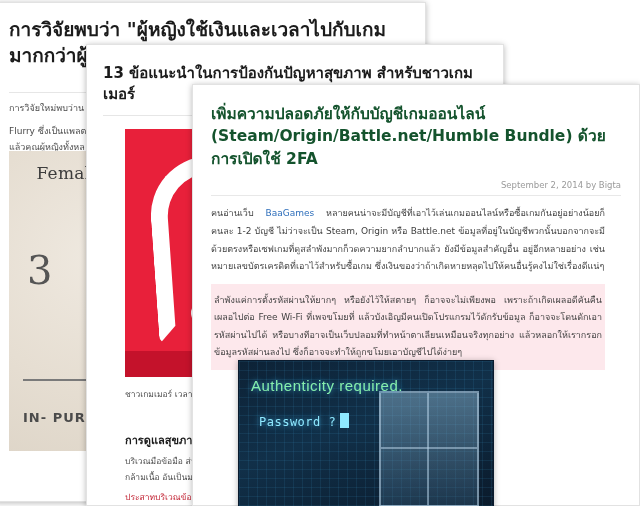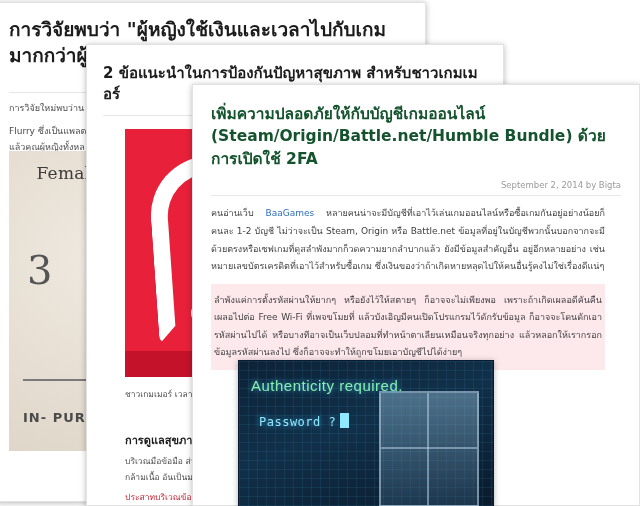--- a/index.html
+++ b/index.html
@@ -324,21 +324,21 @@
       <div class="c1-hero-caption">Female Gamers
 on Time, M</div>
       <div class="c1-hero-num">3</div>
       <div class="c1-hero-line"></div>
       <div class="c1-hero-foot">IN-
 PURC</div>
     </div>
   </div>
 
   <div class="card" id="card2">
-    <div class="c2-title">2 ข้อแนะนำในการป้องกันปัญหาสุขภาพ สำหรับชาวเกมเมอร์</div>
+    <div class="c2-title">13 ข้อแนะนำในการป้องกันปัญหาสุขภาพ สำหรับชาวเกมเมอร์</div>
     <div class="c2-rule"></div>
 
     <div class="c2-redbox">
       <div class="glyph"></div>
       <div class="dot"></div>
       <div class="bar"></div>
     </div>
 
     <div class="c2-cap">ชาวเกมเมอร์ เวลาที่เล่นเ
 10 อย่างเท่านี้ก็ไม่ได้เพื่อช่</div>

